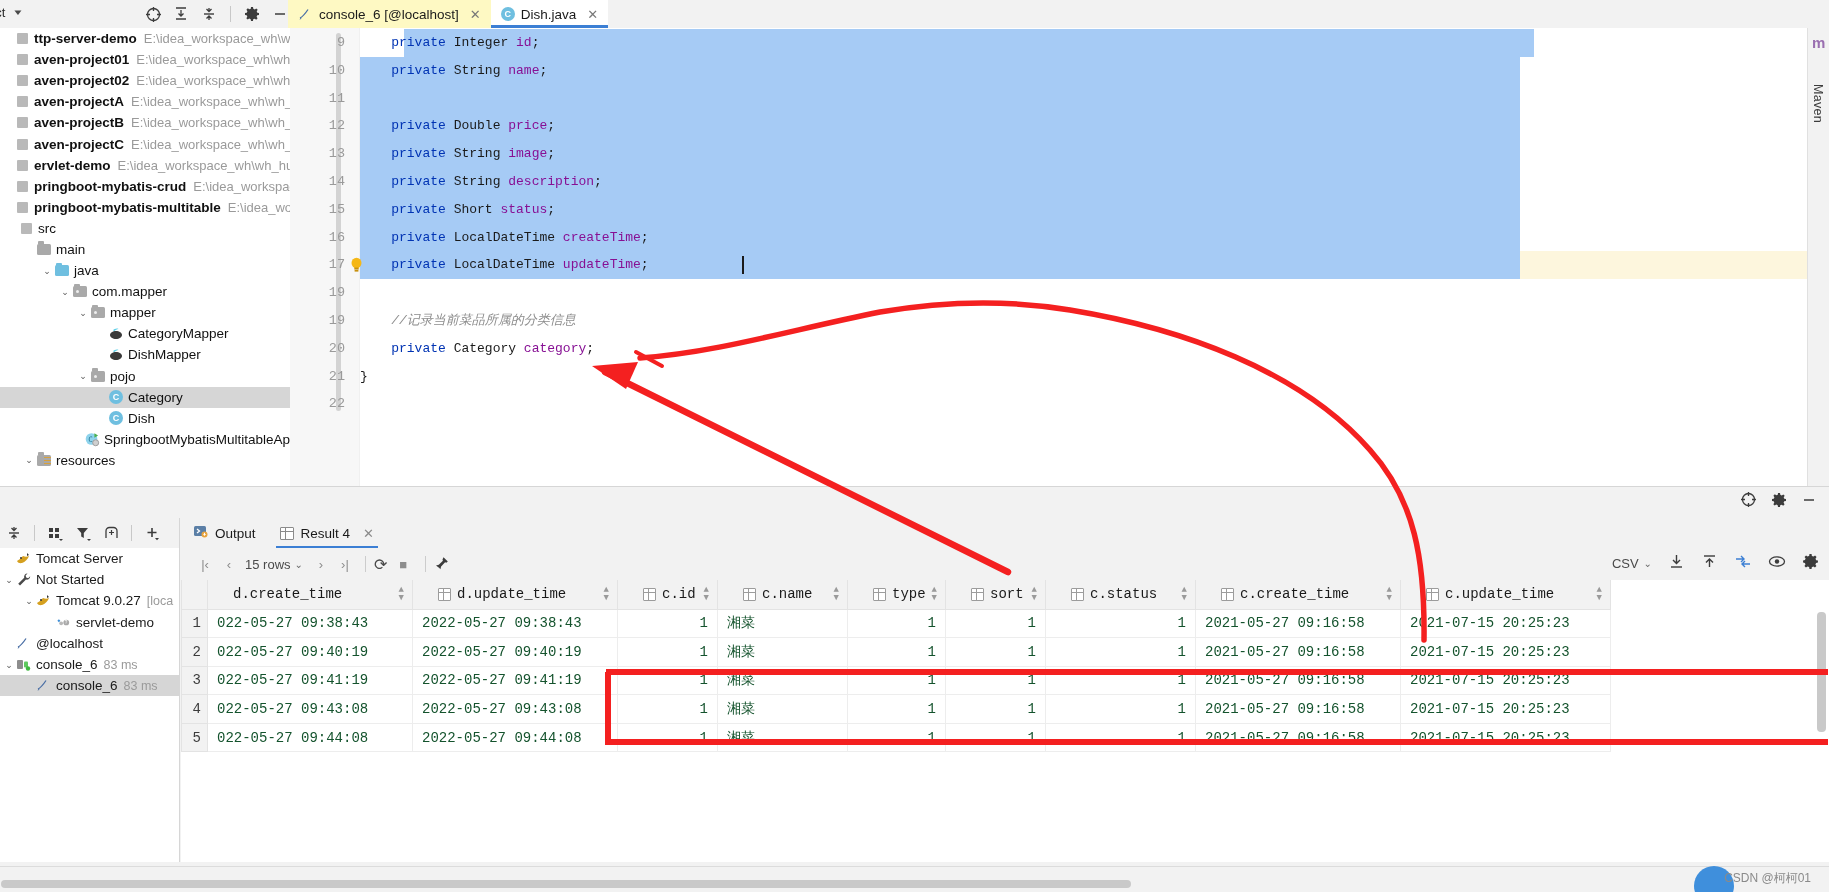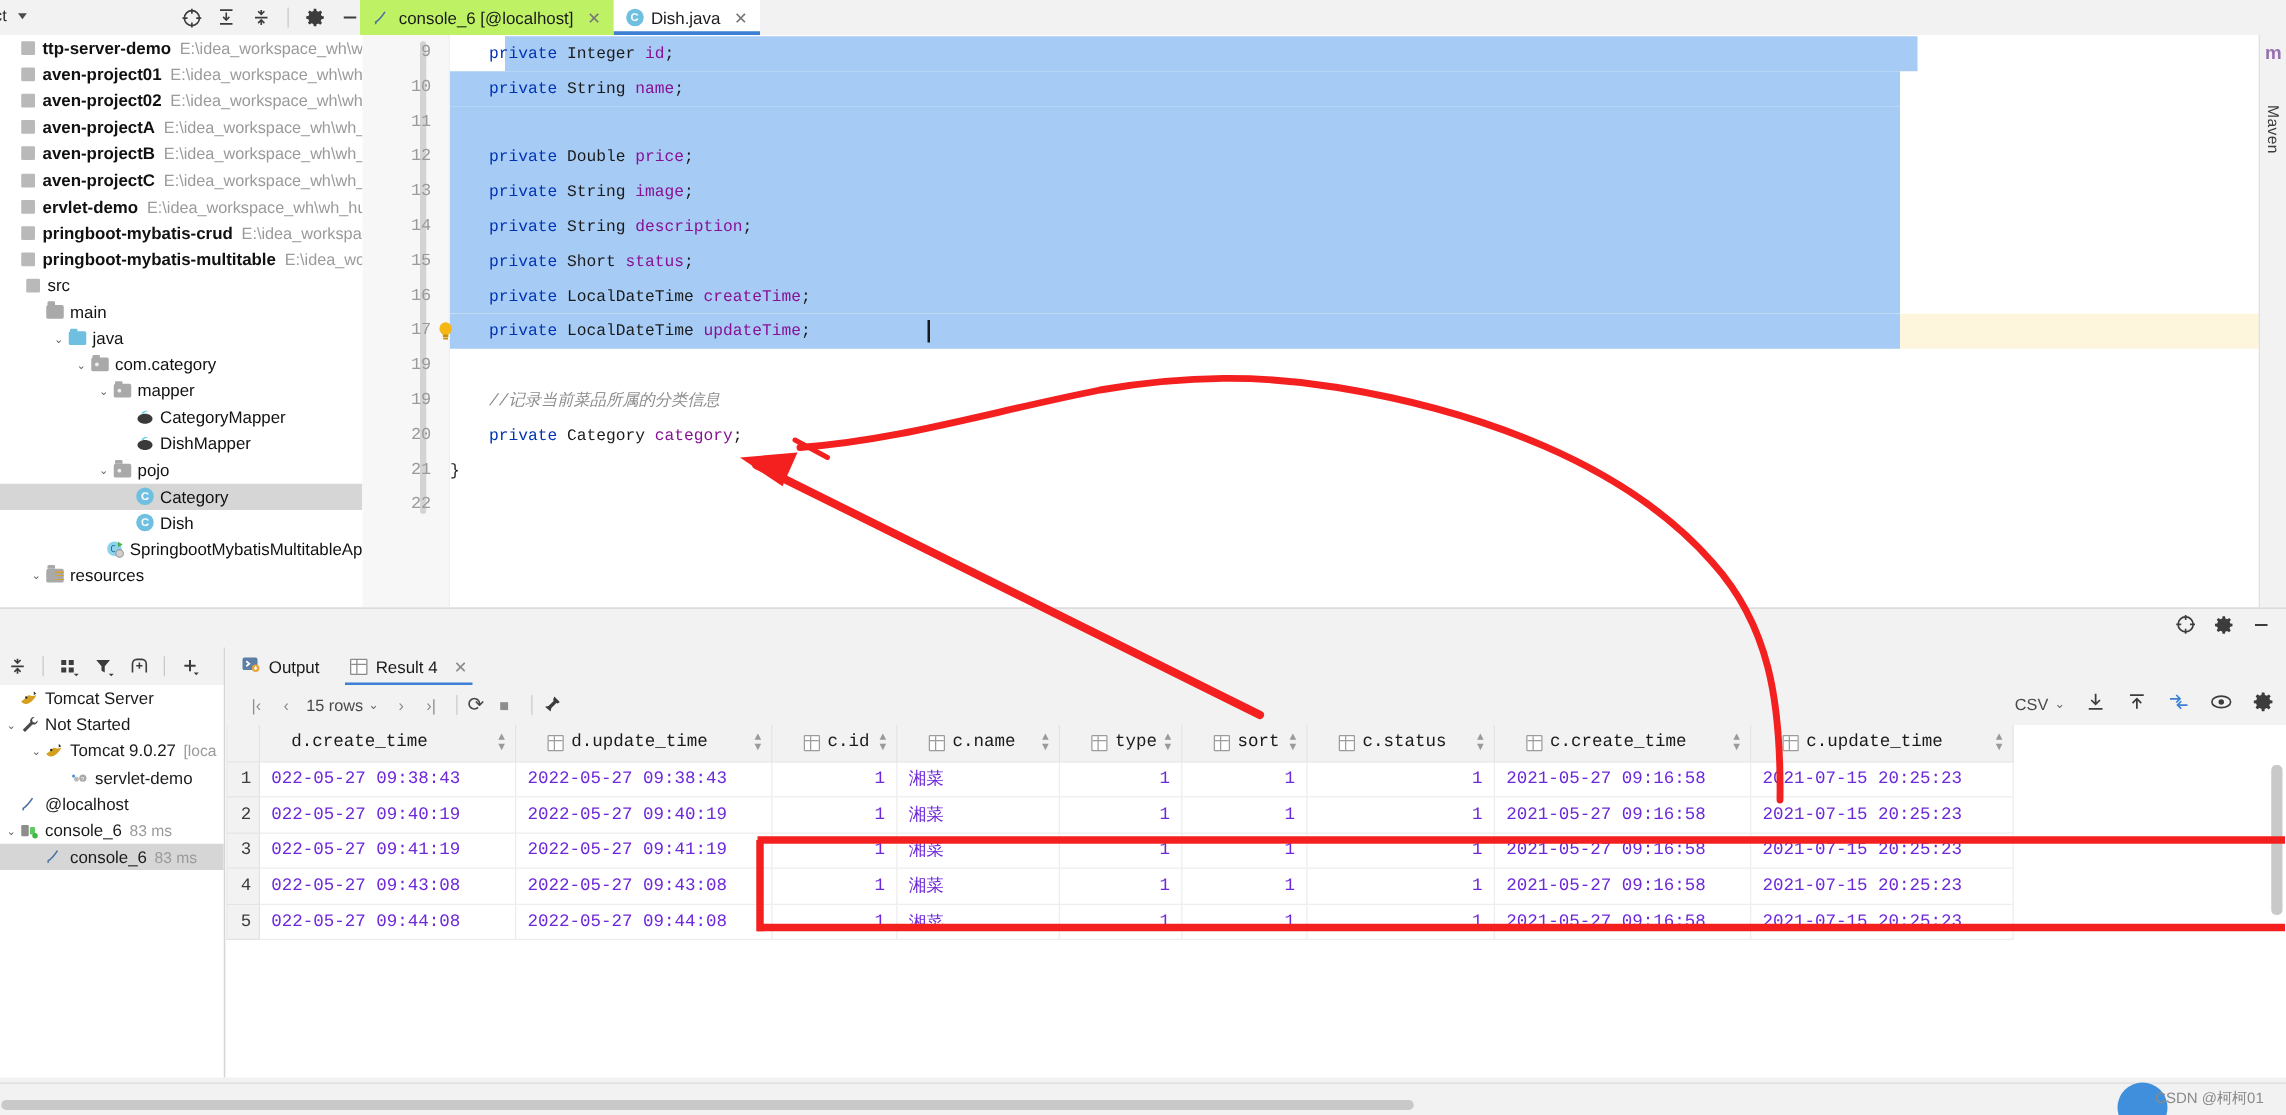--- a/index.html
+++ b/index.html
@@ -16,21 +16,21 @@
   .topbar { position:absolute; left:0; top:0; width:1829px; height:28px; background:#f2f2f2; }
   .proj-label { position:absolute; left:-12px; top:5px; font-size:13px; color:#2b2b2b; }
   .chev { display:inline-block; font-size:8px; color:#4a4a4a; transform:scaleX(1.5); vertical-align:2px; margin-left:5px;}
   .tb-icons { position:absolute; left:140px; top:2px; display:flex; align-items:center; gap:2px; }
   .tbi { width:26px; height:24px; display:flex; align-items:center; justify-content:center; color:#3c3c3c; }
   .tbsep { width:1px; height:16px; background:#c8c8c8; margin:0 6px; }
 
   
   .tabs { position:absolute; left:288px; top:0; height:28px; display:flex; align-items:stretch; }
   .tab { display:flex; align-items:center; gap:6px; padding:0 10px 0 10px; font-size:13.5px;
-         background:#bef264; color:#1a1a1a; position:relative; }
+         background:#fef9c3; color:#1a1a1a; position:relative; }
   .tab.active { background:#ffffff; }
   .tab.active:after { content:""; position:absolute; left:0; right:0; bottom:0; height:3px; background:#3c7fd4; }
   .tab .x { font-size:13px; color:#787878; margin-left:5px; }
   .tab-ico { width:15px; height:15px; display:inline-flex; align-items:center; justify-content:center; }
   .cbadge { width:14px; height:14px; border-radius:50%; background:#6fbfe0; color:#fff;
             font-size:9px; display:flex; align-items:center; justify-content:center; font-weight:bold; }
 
   
   .tree { position:absolute; left:0; top:28px; width:290px; height:458px; background:#fff; overflow:hidden; }
   .trow { height:21.1px; display:flex; align-items:center; white-space:nowrap; font-size:13.5px; padding-left:0; }
@@ -103,21 +103,21 @@
   .res-toolbar { position:absolute; left:181px; top:548px; width:1648px; height:32px; background:#f2f2f2; }
   .rtb { position:absolute; top:5px; height:22px; display:flex; align-items:center; color:#4a4a4a; font-size:13px; }
   .nav-ico { width:24px; text-align:center; color:#8d8d8d; font-size:13px; }
   .rtsep { width:1px; height:16px; background:#ccc; margin:0 8px; }
 
   
   .rgrid { position:absolute; left:181px; top:580px; width:1648px; height:282px; background:#fff; overflow:hidden; }
   table.res { border-collapse:collapse; table-layout:fixed; font-family:"Liberation Mono", monospace; font-size:14px; }
   table.res th { background:#f2f2f2; border:1px solid #e3e3e3; border-top:none; height:29px;
      font-weight:normal; color:#1a1a1a; padding:0 8px; text-align:left; white-space:nowrap; }
-  table.res td { border:1px solid #ededed; height:28.6px; padding:0 9px; white-space:nowrap; color:#6d28d9; }
+  table.res td { border:1px solid #ededed; height:28.6px; padding:0 9px; white-space:nowrap; color:#14532d; }
   table.res td.num { text-align:right; }
   table.res td.rown { background:#f2f2f2; text-align:right; color:#3c3c3c; border-color:#e3e3e3; width:26px; padding:0 6px; }
   .thw { display:flex; align-items:center; gap:6px;margin-left:17px; }
   .sort-ic { margin-left:auto; color:#9a9a9a; font-size:9px; line-height:8px; text-align:center; }
   .col-ico { flex:0 0 13px; width:13px; height:13px; border:1.5px solid #9c9c9c; border-radius:1px; position:relative; background:#fff; }
   .col-ico:before { content:""; position:absolute; left:0; top:3px; right:0; height:1.3px; background:#9c9c9c; }
   .col-ico:after { content:""; position:absolute; left:3.6px; top:0; bottom:0; width:1.3px; background:#9c9c9c; }
 
   .gsb { position:absolute; right:3px; top:32px; width:9px; height:120px; background:#c9c9c9; border-radius:4px; }
 
@@ -304,21 +304,21 @@
             <span class="folder blue"></span>
           </span>
           <span class="tplain">java</span>
         </div>
         <div class="trow">
           <span style="display:inline-block;width:58px"></span>
           <span class="tw-arrow">⌄</span>
           <span class="ic">
             <span class="folder dot"></span>
           </span>
-          <span class="tplain">com.category</span>
+          <span class="tplain">com.mapper</span>
         </div>
         <div class="trow">
           <span style="display:inline-block;width:76px"></span>
           <span class="tw-arrow">⌄</span>
           <span class="ic">
             <span class="folder dot"></span>
           </span>
           <span class="tplain">mapper</span>
         </div>
         <div class="trow">

